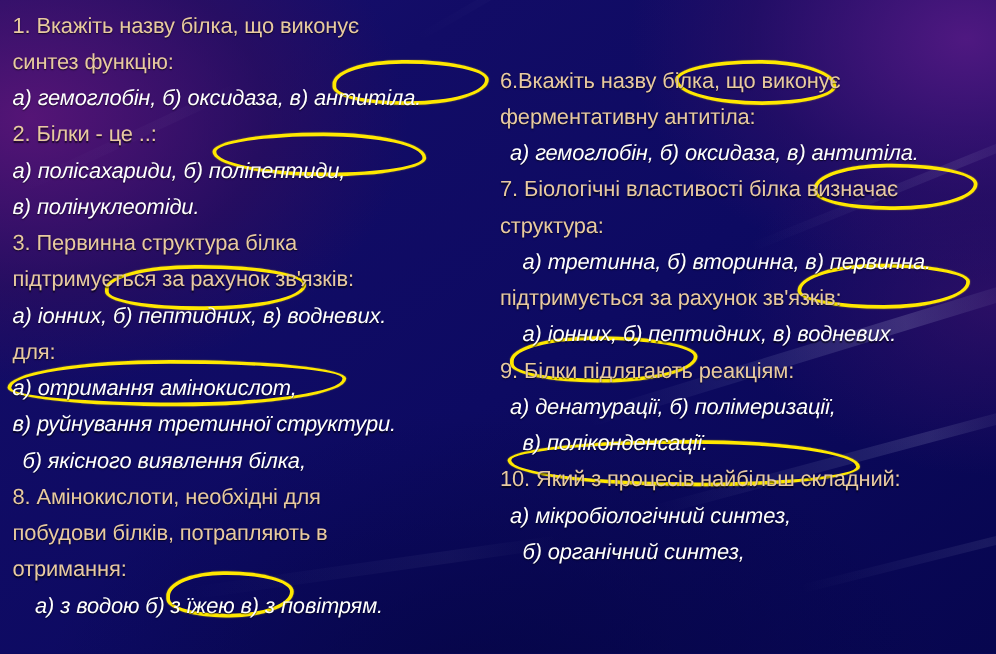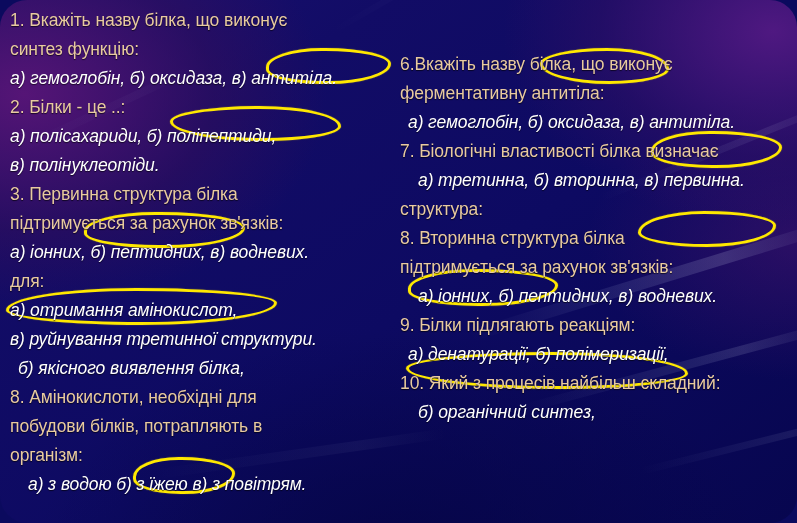--- a/index.html
+++ b/index.html
@@ -12,21 +12,20 @@
   #slide {
     position:relative;
     width:797px; height:523px;
     overflow:hidden;
     background:
       radial-gradient(ellipse 420px 300px at 3% 18%, rgba(96,22,120,0.85) 0%, rgba(60,14,90,0.45) 45%, rgba(20,10,80,0.0) 72%),
       radial-gradient(ellipse 360px 260px at 97% 6%, rgba(86,26,132,0.9) 0%, rgba(52,16,104,0.5) 48%, rgba(18,10,82,0.0) 75%),
       radial-gradient(ellipse 300px 200px at 100% 46%, rgba(70,20,110,0.55) 0%, rgba(20,10,80,0.0) 70%),
       radial-gradient(ellipse 520px 340px at 50% 108%, rgba(5,5,70,0.9) 0%, rgba(9,9,92,0.0) 70%),
       linear-gradient(145deg, #1a1070 0%, #120c66 25%, #0d0a62 55%, #07064f 100%);
-    border-radius: 27px;
   }
   
   .streak {
     position:absolute;
     background:linear-gradient(90deg, rgba(255,255,255,0.0) 0%, rgba(190,200,235,0.22) 45%, rgba(215,222,245,0.30) 70%, rgba(255,255,255,0.0) 100%);
     transform-origin:left center;
     pointer-events:none;
   }
   .streak.s1 { left:470px; top:330px; width:380px; height:12px; transform:rotate(-17deg); opacity:.55; }
   .streak.s2 { left:520px; top:405px; width:330px; height:9px;  transform:rotate(-15deg); opacity:.45; }
@@ -94,37 +93,38 @@
     <div class="line a">в) полінуклеотіди.</div>
     <div class="line q">3. Первинна структура білка</div>
     <div class="line q">підтримується за рахунок зв'язків:</div>
     <div class="line a">а) іонних, б) пептидних, в) водневих.</div>
     <div class="line q">для:</div>
     <div class="line a">а) отримання амінокислот,</div>
     <div class="line a">в) руйнування третинної структури.</div>
     <div class="line a indent1">б) якісного виявлення білка,</div>
     <div class="line q">8. Амінокислоти, необхідні для</div>
     <div class="line q">побудови білків, потрапляють в</div>
-    <div class="line q">організм:</div>
+    <div class="line q">отримання:</div>
     <div class="line a indent2">а) з водою б) з їжею в) з повітрям.</div>
   </div>
 
   <div class="col col-right">
     <div class="line q">6.Вкажіть назву білка, що виконує</div>
     <div class="line q">ферментативну антитіла:</div>
     <div class="line a indent1">а) гемоглобін, б) оксидаза, в) антитіла.</div>
     <div class="line q">7. Біологічні властивості білка визначає</div>
+    <div class="line q">структура:</div>
     <div class="line a indent2">а) третинна, б) вторинна, в) первинна.</div>
-    <div class="line q">структура:</div>
-    <div class="line q">8. Вторинна структура білка</div>
     <div class="line q">підтримується за рахунок зв'язків:</div>
     <div class="line a indent2">а) іонних, б) пептидних, в) водневих.</div>
     <div class="line q">9. Білки підлягають реакціям:</div>
     <div class="line a indent1">а) денатурації, б) полімеризації,</div>
+    <div class="line a indent2">в) поліконденсації.</div>
     <div class="line q">10. Який з процесів найбільш складний:</div>
+    <div class="line a indent1">а) мікробіологічний синтез,</div>
     <div class="line a indent2">б) органічний синтез,</div>
   </div>
 
   <div class="oval rnd" style="left:266px; top:48px;  width:119px; height:30px;"></div>
   <div class="oval rnd2" style="left:170px; top:106px; width:165px; height:29px;"></div>
   <div class="oval rnd" style="left:84px;  top:212px; width:155px; height:30px;"></div>
   <div class="oval rnd3" style="left:6px;   top:288px; width:265px; height:31px;"></div>
   <div class="oval rnd" style="left:133px; top:457px; width:96px;  height:31px;"></div>
 
   <div class="oval rnd2" style="left:540px; top:48px;  width:123px; height:30px;"></div>

